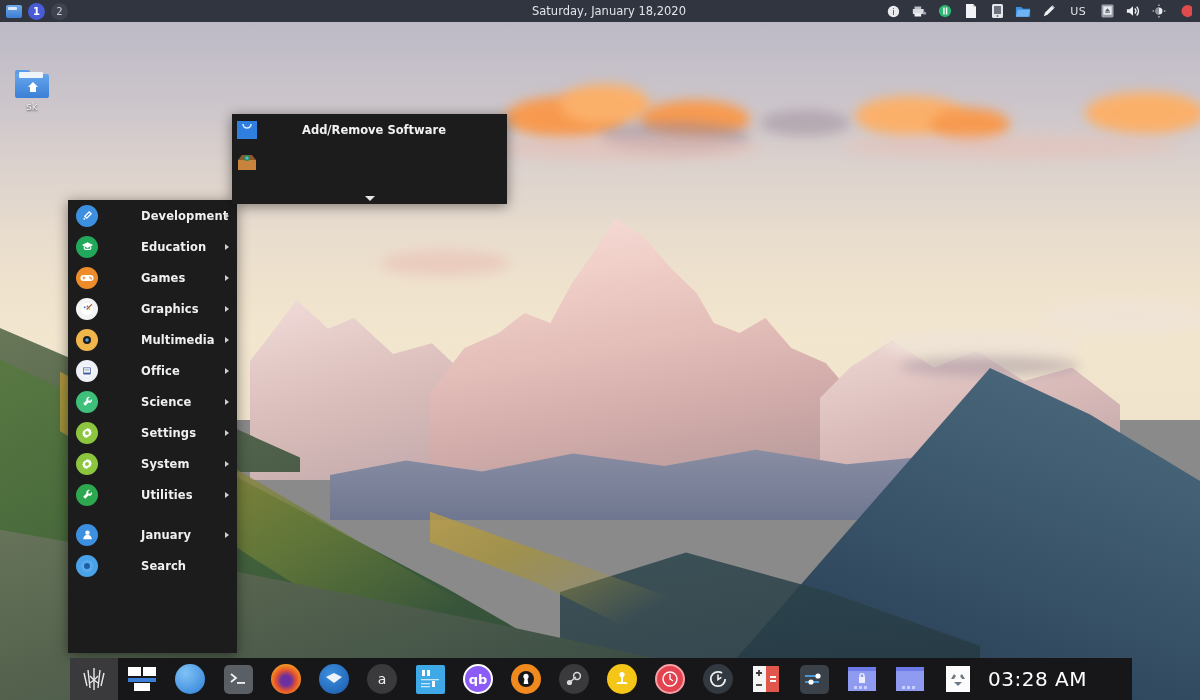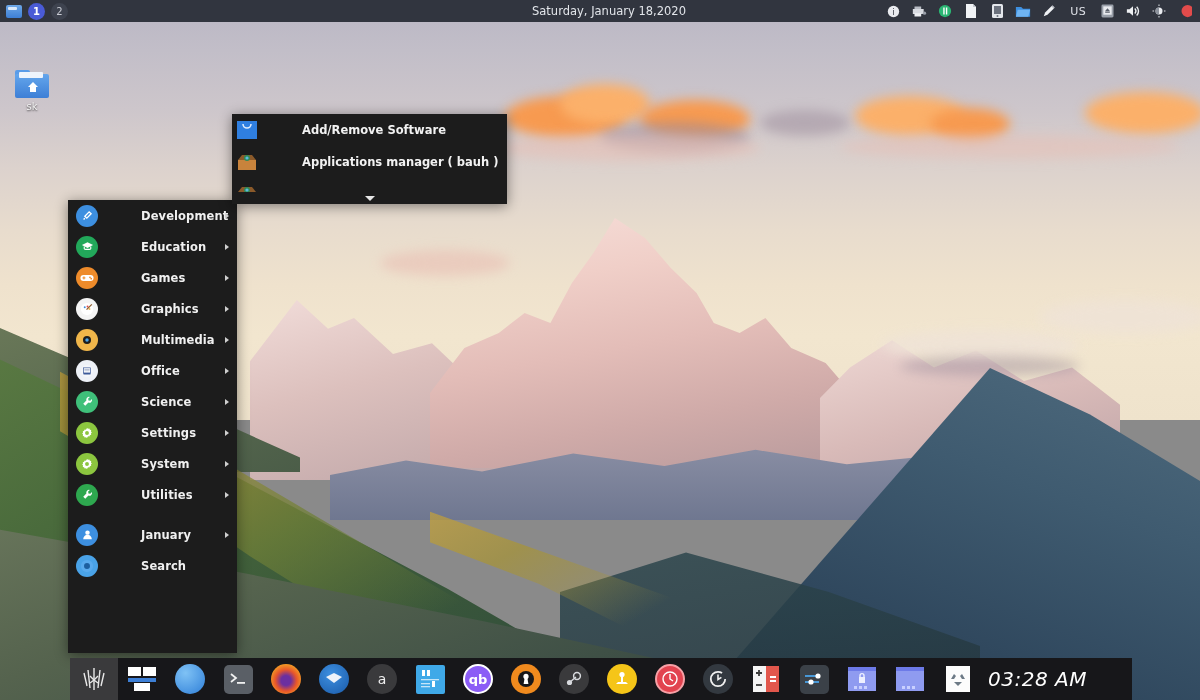--- a/index.html
+++ b/index.html
@@ -215,21 +215,21 @@
     background:#17171a; z-index:48;
     display:flex; align-items:center;
   }
   .dock-item {
     width:48px; height:42px; display:flex; align-items:center; justify-content:center;
     position:relative;
   }
   .dock-item.active { background:#3a3a3c; }
   .dock-clock {
     margin-left:6px; color:#fff; font-size:20px; letter-spacing:.5px;
-    padding-right:14px; font-family:"DejaVu Sans", sans-serif;font-style:italic;
+    padding-right:14px; font-family:"DejaVu Sans", sans-serif;
   }
   .circ { border-radius:50%; width:30px; height:30px; display:flex;
           align-items:center; justify-content:center; color:#fff; }
   .sq { border-radius:5px; width:29px; height:29px; display:flex;
         align-items:center; justify-content:center; }
 </style>
 </head>
 <body>
 
 <div id="wallpaper">
@@ -514,31 +514,20 @@
   <div class="sub-item">
     <div class="sub-ico">
       <svg width="22" height="22" viewBox="0 0 22 22">
           <rect x="1" y="2" width="20" height="18" fill="#2f7fe0"></rect>
           <path d="M7 5a4 4 0 008 0" stroke="#dceafb" stroke-width="1.6" fill="none"></path>
         </svg>
     </div>
     <div class="sub-label">Add/Remove Software</div>
   </div>
 
-  <div class="sub-item">
-    <div class="sub-ico">
-      <svg width="22" height="22" viewBox="0 0 22 22">
-          <path d="M2 9h18v10H2z" fill="#c8833c"></path>
-          <path d="M2 9l4-5h10l4 5z" fill="#8b5a2a"></path>
-          <circle cx="11" cy="7" r="3" fill="#2e8b57"></circle>
-          <circle cx="11" cy="7" r="1.6" fill="#5fb8e0"></circle>
-        </svg>
-    </div>
-    <div class="sub-label">Applications manager ( bauh )</div>
-  </div>
 
   <div class="sub-item">
     <div class="sub-ico">
       <svg width="22" height="22" viewBox="0 0 22 22">
           <path d="M2 9h18v10H2z" fill="#c8833c"></path>
           <path d="M2 9l4-5h10l4 5z" fill="#8b5a2a"></path>
           <circle cx="11" cy="7" r="3" fill="#2e8b57"></circle>
           <circle cx="11" cy="7" r="1.6" fill="#5fb8e0"></circle>
         </svg>
     </div>

